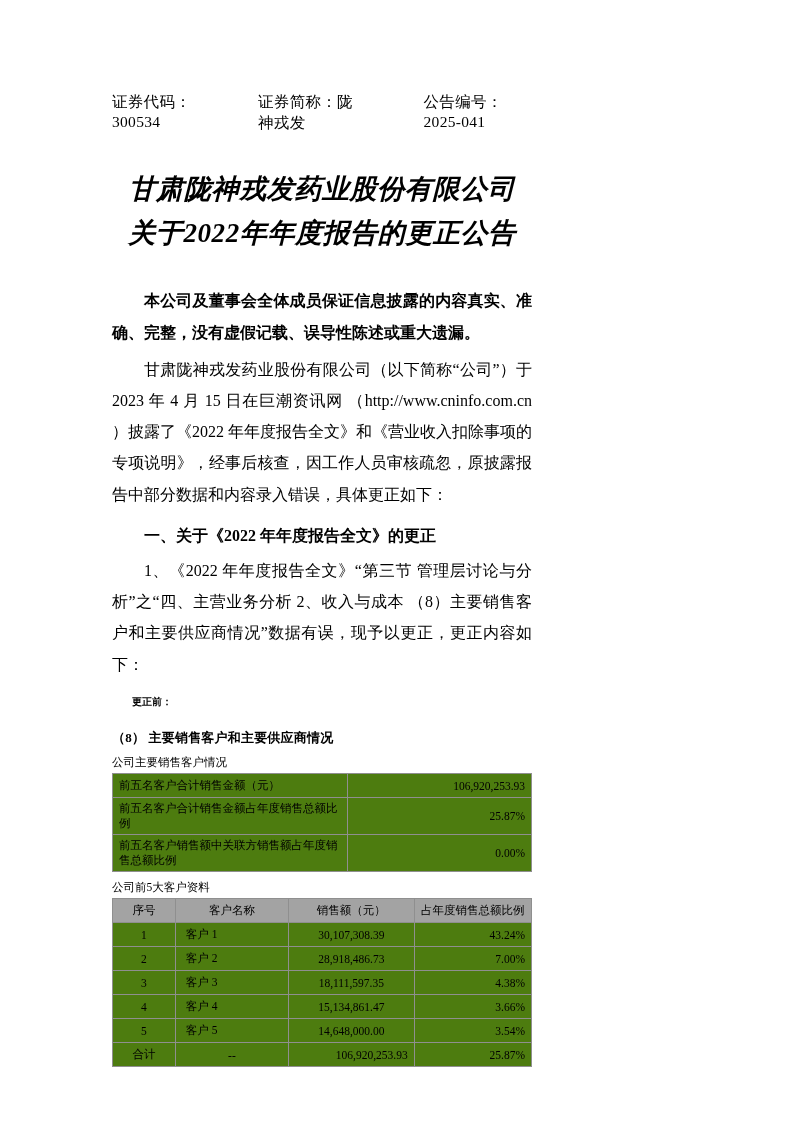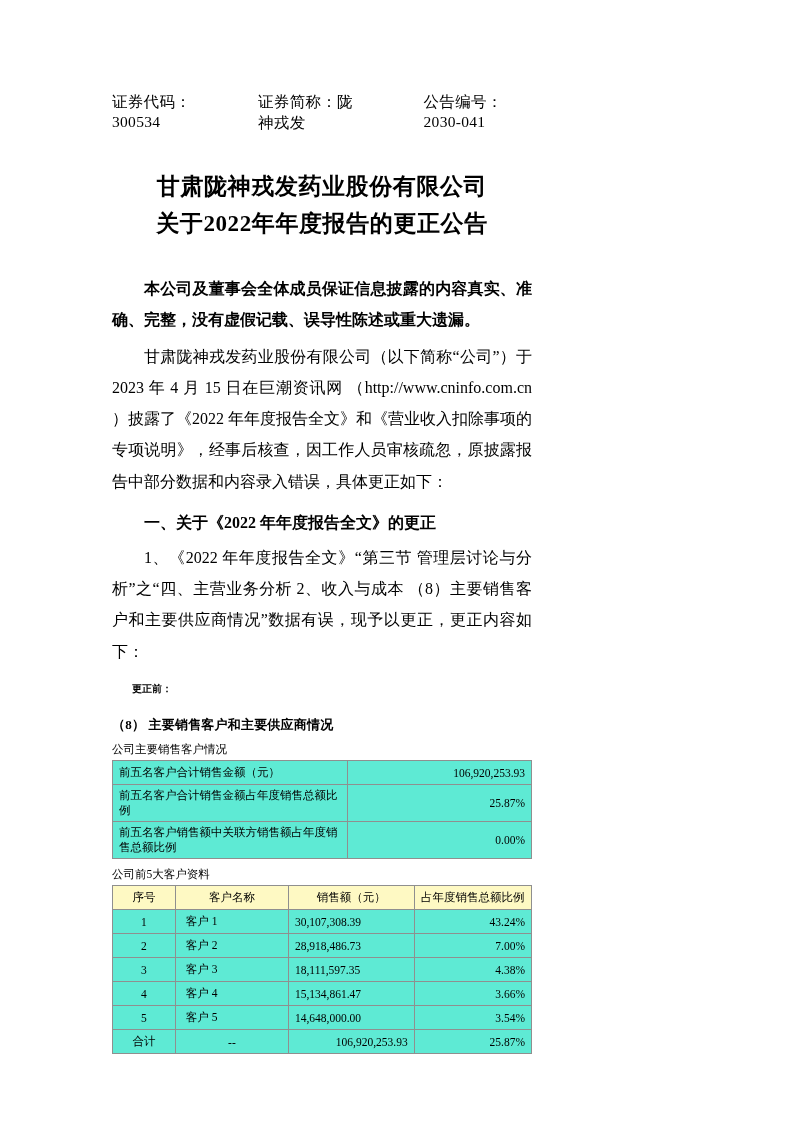--- a/index.html
+++ b/index.html
@@ -35,24 +35,25 @@
   .doc-header .hdr-name { margin-left: 48px; }
   .doc-header .hdr-no  { margin-left: 56px; }
 
   
   .title-block {
     text-align: center;
     margin-top: 28px;
     margin-bottom: 30px;
   }
   .title-line {
-    font-size: 23px;
+    font-size: 27px;
     font-weight: bold;
     line-height: 1.62;
     letter-spacing: 0.6px;
+    font-style: italic;
   }
 
   
   p.body {
     font-size: 16px;
     line-height: 1.95;
     margin: 0 0 6px 0;
     text-align: justify;
     text-justify: inter-ideograph;
   }
@@ -89,45 +90,45 @@
     border-collapse: collapse;
     width: 100%;
     font-size: 11.5px;
     table-layout: fixed;
   }
   table td, table th {
     border: 1px solid #8f8f8f;
     padding: 3px 6px;
     height: 17px;
     font-weight: normal;
-    background: #5eead4;
+    background: #4d7c0f;
   }
   .t1 td.label { text-align: left; }
   .t1 td.val { text-align: right; }
   .t2 th {
     text-align: center;
-    background: #fef9c3;
+    background: #a3a3a3;
   }
   .t2 td { text-align: center; }
   .t2 td.name { text-align: left; padding-left: 10px; }
-  .t2 td.amount { text-align: left; }
+  .t2 td.amount { text-align: center; }
   .t2 td.pct { text-align: right; }
   .t2 tr.total td { text-align: center; }
   .t2 tr.total td.amount { text-align: right; }
   .t2 tr.total td.pct { text-align: right; }
 </style>
 </head>
 <body>
 
 <div class="page">
 
   <div class="doc-header">
     <span class="hdr-code">证券代码：300534</span>
     <span class="hdr-name">证券简称：陇神戎发</span>
-    <span class="hdr-no">公告编号：2030-041</span>
+    <span class="hdr-no">公告编号：2025-041</span>
   </div>
 
   <div class="title-block">
     <div class="title-line">甘肃陇神戎发药业股份有限公司</div>
     <div class="title-line">关于2022年年度报告的更正公告</div>
   </div>
 
   <p class="body indent bold">本公司及董事会全体成员保证信息披露的内容真实、准确、完整，没有虚假记载、误导性陈述或重大遗漏。</p>
 
   <p class="body indent">甘肃陇神戎发药业股份有限公司（以下简称“公司”）于 2023 年 4 月 15 日在巨潮资讯网 （http://www.cninfo.com.cn ）披露了《2022 年年度报告全文》和《营业收入扣除事项的专项说明》，经事后核查，因工作人员审核疏忽，原披露报告中部分数据和内容录入错误，具体更正如下：</p>

